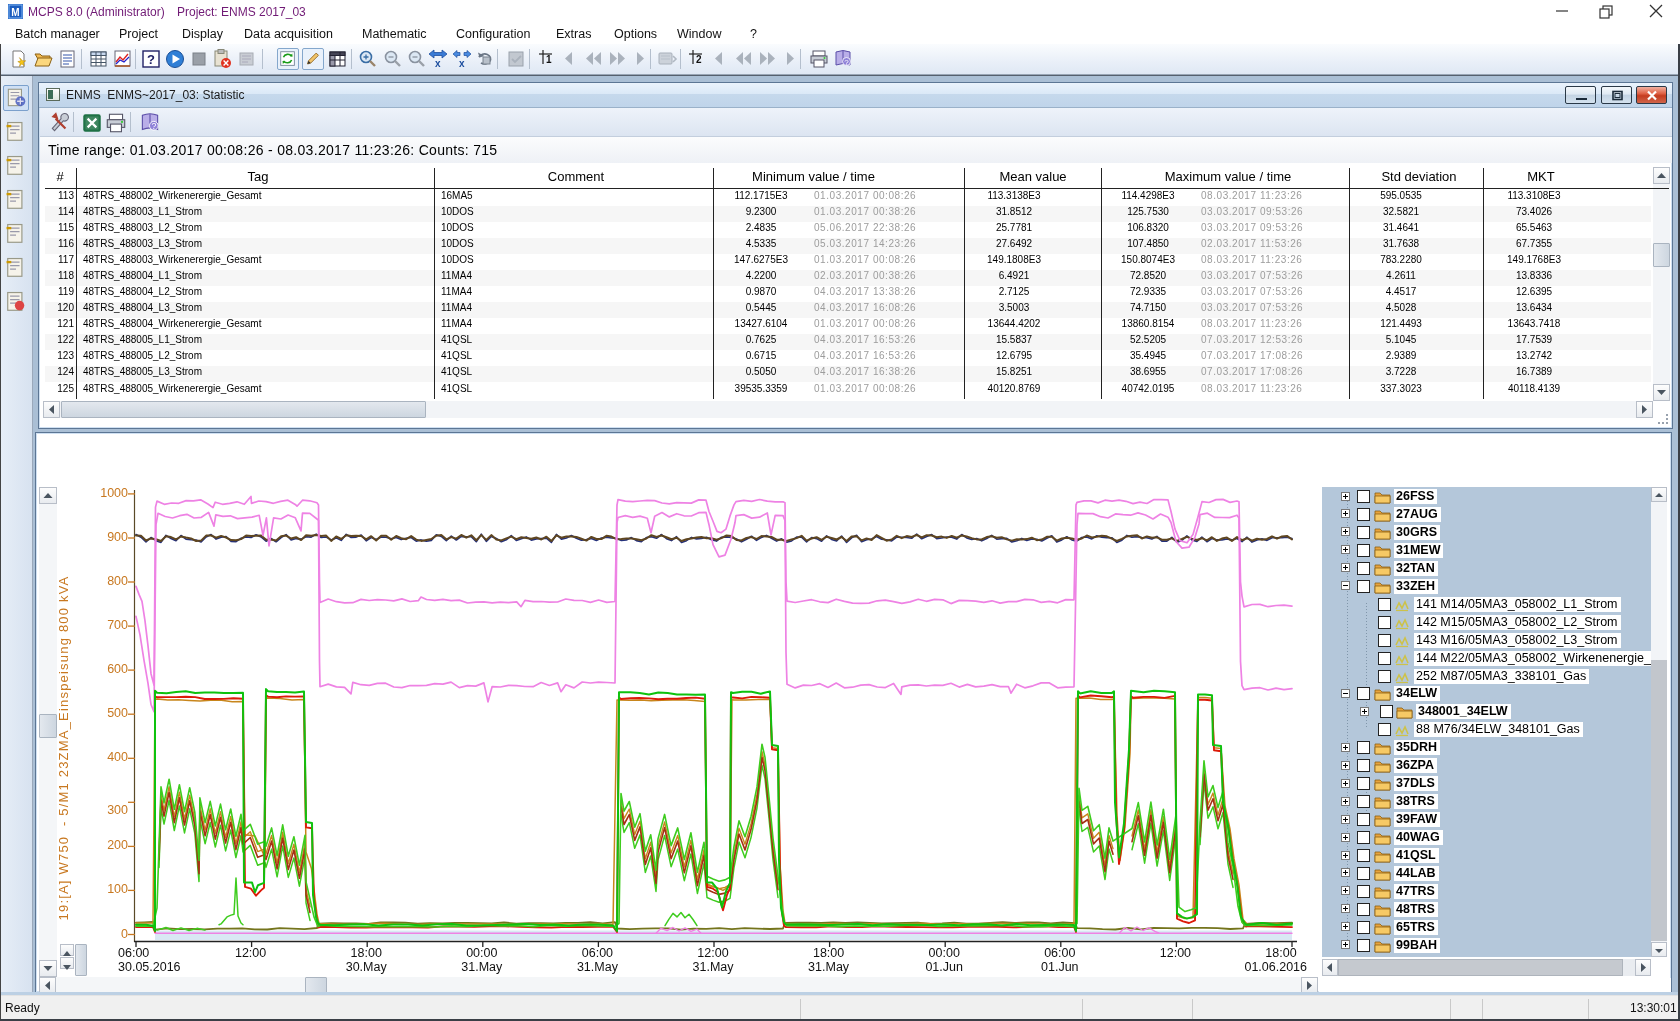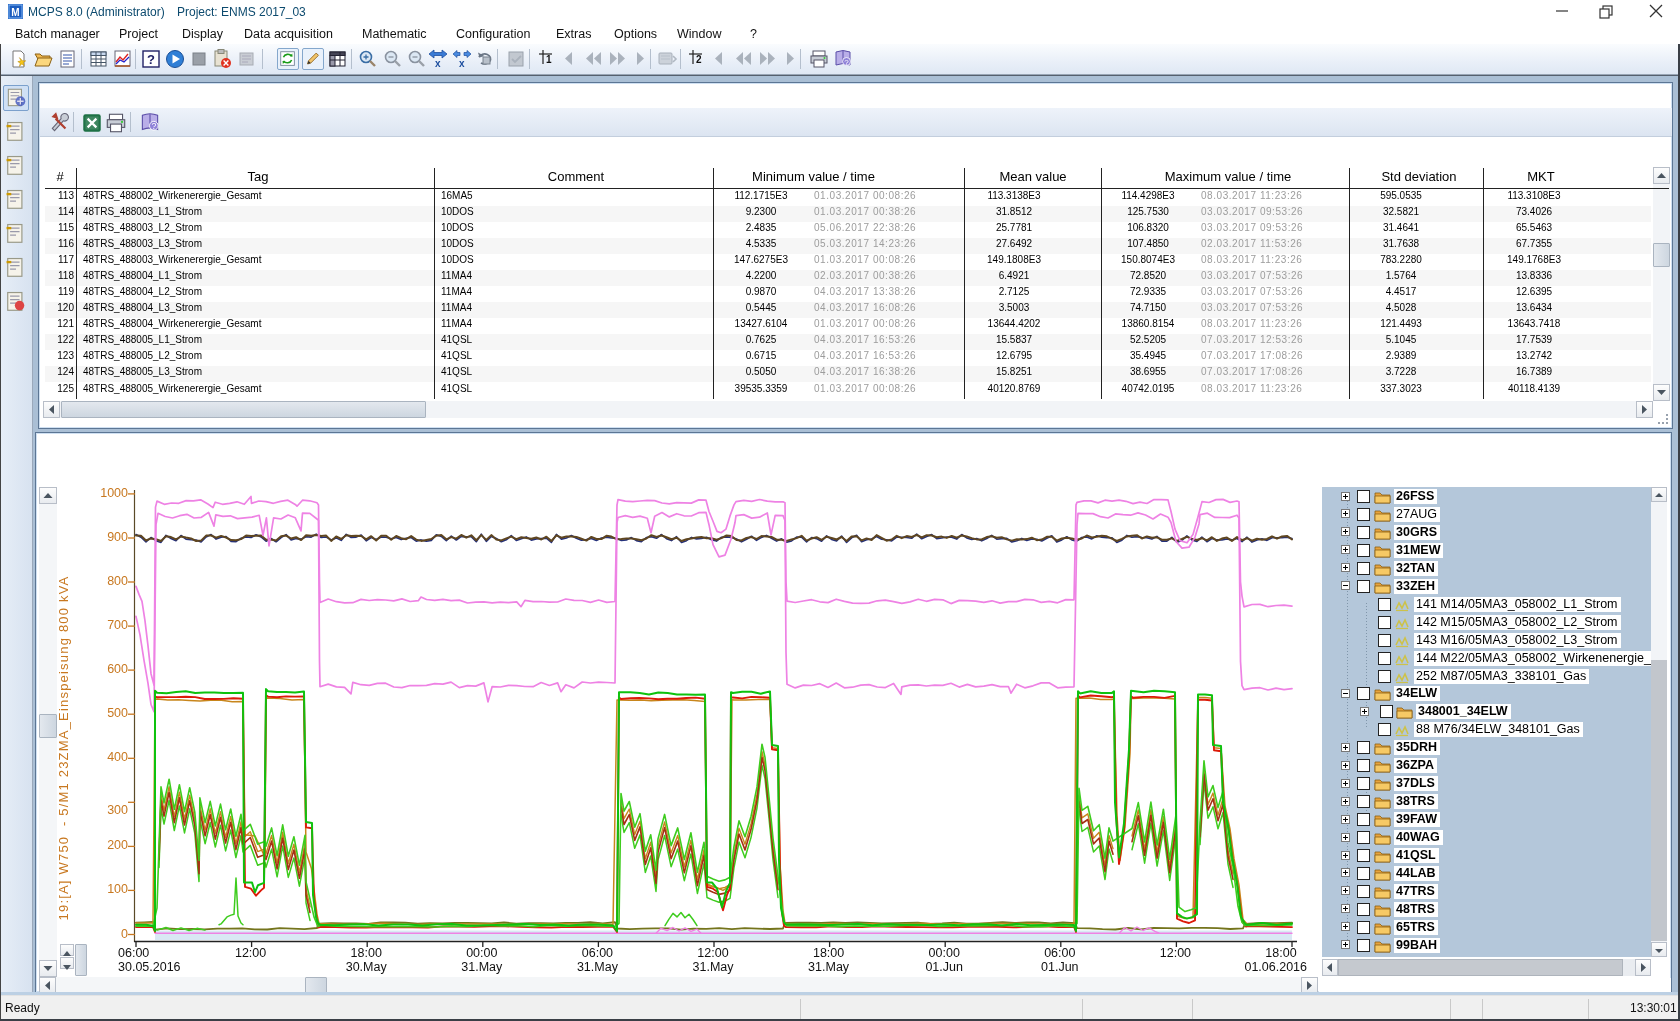--- a/index.html
+++ b/index.html
@@ -1,21 +1,21 @@
 <!DOCTYPE html>
 <html><head><meta charset="utf-8">
 <style>
 * { margin:0; padding:0; box-sizing:border-box; }
 body { width:1680px; height:1021px; overflow:hidden; position:relative;
   font-family:"Liberation Sans", sans-serif; background:#fff; }
 .abs { position:absolute; }
 
 
 #titlebar { left:0; top:0; width:1680px; height:24px; background:#fff; }
-#titlebar .txt { position:absolute; top:5px; font-size:12px; color:#0c4a6e; }
+#titlebar .txt { position:absolute; top:5px; font-size:12px; color:#701a75; }
 #menubar { left:0; top:24px; width:1355px; height:20px; background:#fff; }
 #menubar span { position:absolute; top:3px; font-size:12.5px; color:#111; }
 #maintb { left:0; top:44px; width:1680px; height:31px;
   background:linear-gradient(#fafcfe,#e9eff8 60%,#dfe8f4); border-bottom:1px solid #98a5b5; }
 #maintb:after { content:""; position:absolute; left:0; right:0; bottom:-2px; height:1px; background:#55606e; }
 .tbi { position:absolute; top:4px; }
 .tbi.pressed { background:#e9f1fb; border:1px solid #84a7cc; border-radius:2px; }
 .tsep { position:absolute; top:5px; width:1px; height:20px; background:#b4bfcd; }
 #mdi { left:0; top:76px; width:1680px; height:916px; background:#aabfd5; }
 #lefttb { position:absolute; left:0; top:0; width:33px; height:916px;
@@ -315,20 +315,36 @@
       </svg>
 <svg class="lti" style="top:213px" width="26" height="26" viewBox="0 0 22 22">
         <rect x="4" y="3" width="12" height="15" fill="#f6f3ea" stroke="#998"></rect>
         <path d="M6 6 h8 M6 9 h8 M6 12 h5" stroke="#99a" stroke-width="1"></path>
         <circle cx="14" cy="14" r="4" fill="#d44"></circle>
       </svg>
   </div>
 </div>
 
 <div class="win" id="statwin">
+  <div class="wtitle">
+    <span class="ticon"></span>
+      <span class="tt">ENMS&nbsp; ENMS~2017_03: Statistic</span>
+    <span class="capbtns">
+      <span class="cb"><svg width="31" height="18">
+            <line x1="10" y1="12" x2="21" y2="12" stroke="#1b2a38" stroke-width="2"></line>
+          </svg></span>
+      <span class="cb"><svg width="31" height="18">
+            <rect x="11" y="4.5" width="9" height="8" fill="none" stroke="#1b2a38" stroke-width="1.6"></rect>
+            <rect x="13" y="6.5" width="5" height="4" fill="none" stroke="#1b2a38" stroke-width="1"></rect>
+          </svg></span>
+      <span class="cb close"><svg width="31" height="18">
+            <path d="M11 4.5 l8 8 M19 4.5 l-8 8" stroke="#fff" stroke-width="2.2"></path>
+          </svg></span>
+    </span>
+  </div>
   <div id="stattb">
     <svg style="position:absolute;left:8px;top:3px" width="24" height="24" viewBox="0 0 22 22">
         <path d="M4 16 L12 7 a3.5 3.5 0 1 1 2 2 L6 18 z" fill="#c8cdd6" stroke="#667"></path>
         <path d="M16 16 l-9 -9 M5 5 l3 1 l-1 -3 z" stroke="#b04030" stroke-width="2" fill="none"></path>
       </svg>
     <div class="tsep" style="left:33px;top:4px"></div>
     <svg style="position:absolute;left:40px;top:3px" width="24" height="24" viewBox="0 0 22 22">
         <rect x="3" y="3" width="16" height="16" fill="#1e7145" rx="2"></rect>
         <rect x="5" y="5" width="12" height="12" fill="#fff" opacity="0.15"></rect>
         <path d="M7 7 l8 8 M15 7 l-8 8" stroke="#fff" stroke-width="2"></path>
@@ -340,20 +356,21 @@
         <circle cx="16.5" cy="10" r="1" fill="#3c3"></circle>
       </svg>
     <div class="tsep" style="left:90px;top:4px"></div>
     <svg style="position:absolute;left:98px;top:3px" width="24" height="24" viewBox="0 0 22 22">
         <path d="M4 4 q7 -3 14 0 v13 q-7 -3 -14 0 z" fill="#b9aee8" stroke="#5b4ea8"></path>
         <path d="M11 3 v13" stroke="#5b4ea8"></path>
         <circle cx="14.5" cy="13.5" r="4" fill="#8f82d8" stroke="#fff" stroke-width="0.8"></circle>
         <text x="14.5" y="16.5" font-size="8" fill="#fff" text-anchor="middle" font-family="Liberation Sans">?</text>
       </svg>
   </div>
+  <div id="timerange">Time range: 01.03.2017 00:08:26 - 08.03.2017 11:23:26: Counts: 715</div>
 
   <span class="hcell" style="left:6px;width:30px">#</span>
   <span class="hcell" style="left:44px;width:350px">Tag</span>
   <span class="hcell" style="left:402px;width:270px">Comment</span>
   <span class="hcell" style="left:652px;width:245px">Minimum value / time</span>
   <span class="hcell" style="left:928px;width:132px">Mean value</span>
   <span class="hcell" style="left:1068px;width:242px">Maximum value / time</span>
   <span class="hcell" style="left:1315px;width:130px">Std deviation</span>
   <span class="hcell" style="left:1437px;width:130px">MKT</span>
   <div class="tline" style="left:37px"></div>
@@ -430,21 +447,21 @@
 <div style="position:absolute;left:6px;top:186.9px;width:1606px;height:16px;background:#f6f6f6"></div>
 <div class="trow" style="top:186.9px">
 <span class="c-num">118</span>
       <span class="c-tag">48TRS_488004_L1_Strom</span>
       <span class="c-com">11MA4</span>
 <span class="c-min">4.2200</span>
       <span class="c-mint">02.03.2017 00:38:26</span>
 <span class="c-mean">6.4921</span>
 <span class="c-max">72.8520</span>
       <span class="c-maxt">03.03.2017 07:53:26</span>
-<span class="c-std">1.5764</span>
+<span class="c-std">4.2611</span>
       <span class="c-mkt">13.8336</span>
     </div>
 <div class="trow" style="top:203.0px">
 <span class="c-num">119</span>
       <span class="c-tag">48TRS_488004_L2_Strom</span>
       <span class="c-com">11MA4</span>
 <span class="c-min">0.9870</span>
       <span class="c-mint">04.03.2017 13:38:26</span>
 <span class="c-mean">2.7125</span>
 <span class="c-max">72.9335</span>
@@ -696,21 +713,21 @@
 <svg class="texp" style="left:1341px;top:509.45px" width="9" height="9" viewBox="0 0 9 9">
     <rect x="0.5" y="0.5" width="8" height="8" fill="#fff" stroke="#777"></rect>
     <line x1="2" y1="4.5" x2="7" y2="4.5" stroke="#000" stroke-width="1"></line>
     <line x1="4.5" y1="2" x2="4.5" y2="7" stroke="#000" stroke-width="1"></line>
   </svg>
 <span class="tcb" style="left:1357px;top:507.95px"></span>
 <span style="position:absolute;left:1374px;top:507.95px"><svg width="17" height="13" viewBox="0 0 17 13">
       <path d="M1 2 L6 2 L8 4 L16 4 L16 12 L1 12 Z" fill="#e8a33d" stroke="#8a6114" stroke-width="0.8"></path>
       <path d="M1 5 L16 5 L16 12 L1 12 Z" fill="#f6c965" stroke="#8a6114" stroke-width="0.8"></path>
     </svg></span>
-<span class="tlabel" style="left:1394px;top:506.95px;max-width:258px;font-weight:normal;">27AUG</span>
+<span class="tlabel" style="left:1394px;top:506.95px;max-width:258px;font-weight:bold;">27AUG</span>
 <svg class="texp" style="left:1341px;top:527.4px" width="9" height="9" viewBox="0 0 9 9">
     <rect x="0.5" y="0.5" width="8" height="8" fill="#fff" stroke="#777"></rect>
     <line x1="2" y1="4.5" x2="7" y2="4.5" stroke="#000" stroke-width="1"></line>
     <line x1="4.5" y1="2" x2="4.5" y2="7" stroke="#000" stroke-width="1"></line>
   </svg>
 <span class="tcb" style="left:1357px;top:525.9px"></span>
 <span style="position:absolute;left:1374px;top:525.9px"><svg width="17" height="13" viewBox="0 0 17 13">
       <path d="M1 2 L6 2 L8 4 L16 4 L16 12 L1 12 Z" fill="#e8a33d" stroke="#8a6114" stroke-width="0.8"></path>
       <path d="M1 5 L16 5 L16 12 L1 12 Z" fill="#f6c965" stroke="#8a6114" stroke-width="0.8"></path>
     </svg></span>

